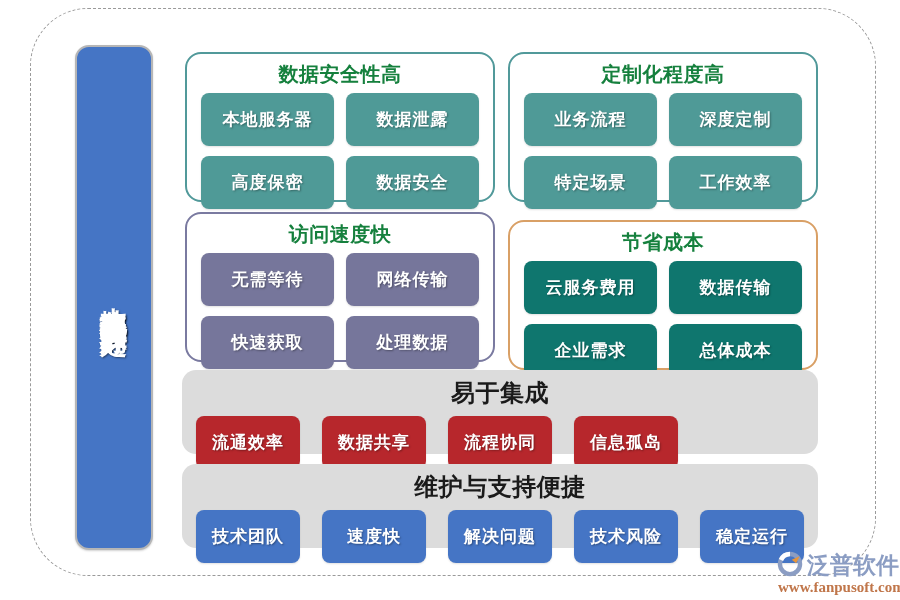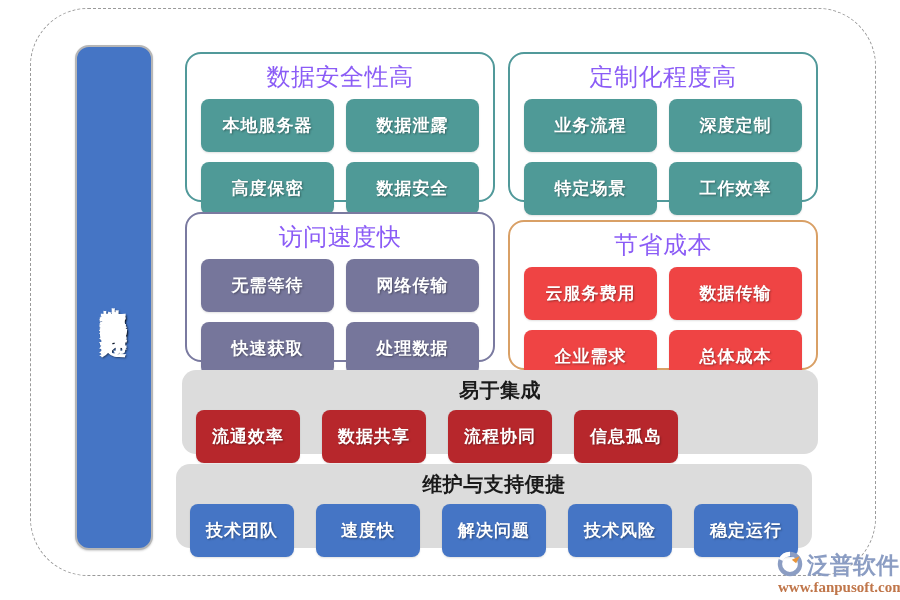--- a/index.html
+++ b/index.html
@@ -65,23 +65,23 @@
     position: absolute;
     background: #ffffff;
     border: 2px solid #cccccc;
     border-radius: 16px;
     box-sizing: border-box;
     padding: 6px 14px 10px 14px;
   }
   .panel-title {
     text-align: center;
     font-family: "DejaVu Serif", "Liberation Serif", serif;
-    font-weight: normal;
-    font-size: 24px;
-    color: #8b5cf6;
+    font-weight: bold;
+    font-size: 20px;
+    color: #15803d;
     line-height: 1.45;
     letter-spacing: 0.5px;
     margin-bottom: 4px;
   }
   .tag-grid {
     display: grid;
     grid-template-columns: 1fr 1fr;
     gap: 10px 12px;
   }
   .tag {
@@ -97,35 +97,35 @@
     white-space: nowrap;
     box-shadow: 0 1px 2px rgba(0,0,0,0.12);
   }
 
   
   .panel.teal   { border-color: #51999a; }
   .tag.teal     { background: #4f9a97; }
   .panel.purple { border-color: #7a7aa0; }
   .tag.purple   { background: #76769b; }
   .panel.orange { border-color: #d9a066; margin-top: 8px; }
-  .tag.orange   { background: #ef4444; }
+  .tag.orange   { background: #0f766e; }
 
   
   .bar {
     position: absolute;
     background: #dcdcdc;
     border-radius: 14px;
     box-sizing: border-box;
     padding: 6px 14px 10px 14px;
   }
   .bar-title {
     text-align: center;
     font-family: "DejaVu Serif", "Liberation Serif", serif;
     font-weight: bold;
-    font-size: 20px;
+    font-size: 24px;
     color: #1a1a1a;
     letter-spacing: 0.5px;
     line-height: 1.45;
     margin-bottom: 5px;
   }
   .bar-tags {
     display: grid;
     grid-template-columns: repeat(5, 1fr);
     gap: 0 22px;
   }
@@ -224,21 +224,21 @@
   <div class="bar" style="left:182px; top:370px; width:636px; height:84px;">
     <div class="bar-title">易于集成</div>
     <div class="bar-tags">
       <div class="tag red">流通效率</div>
       <div class="tag red">数据共享</div>
       <div class="tag red">流程协同</div>
       <div class="tag red">信息孤岛</div>
     </div>
   </div>
 
-  <div class="bar" style="left:176px; top:464px; width:636px; height:84px;">
+  <div class="bar" style="left:182px; top:464px; width:636px; height:84px;">
     <div class="bar-title">维护与支持便捷</div>
     <div class="bar-tags">
       <div class="tag blue">技术团队</div>
       <div class="tag blue">速度快</div>
       <div class="tag blue">解决问题</div>
       <div class="tag blue">技术风险</div>
       <div class="tag blue">稳定运行</div>
     </div>
   </div>
 

